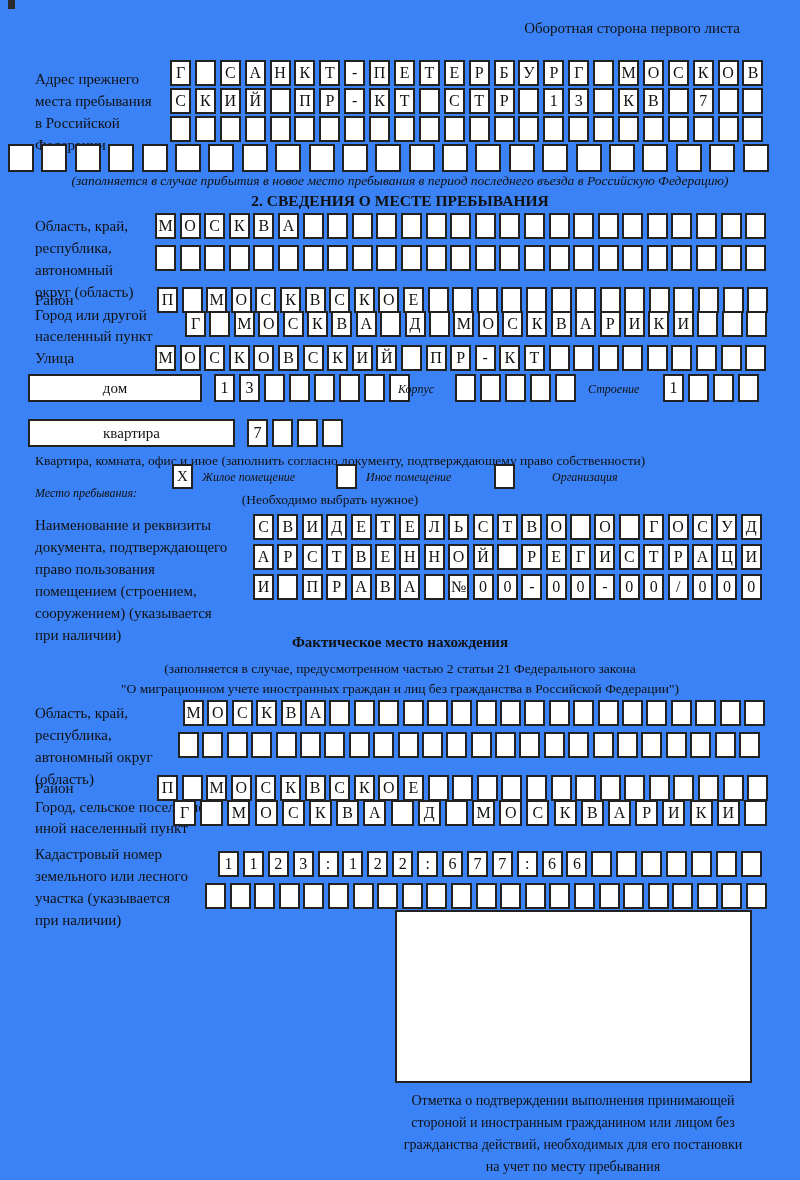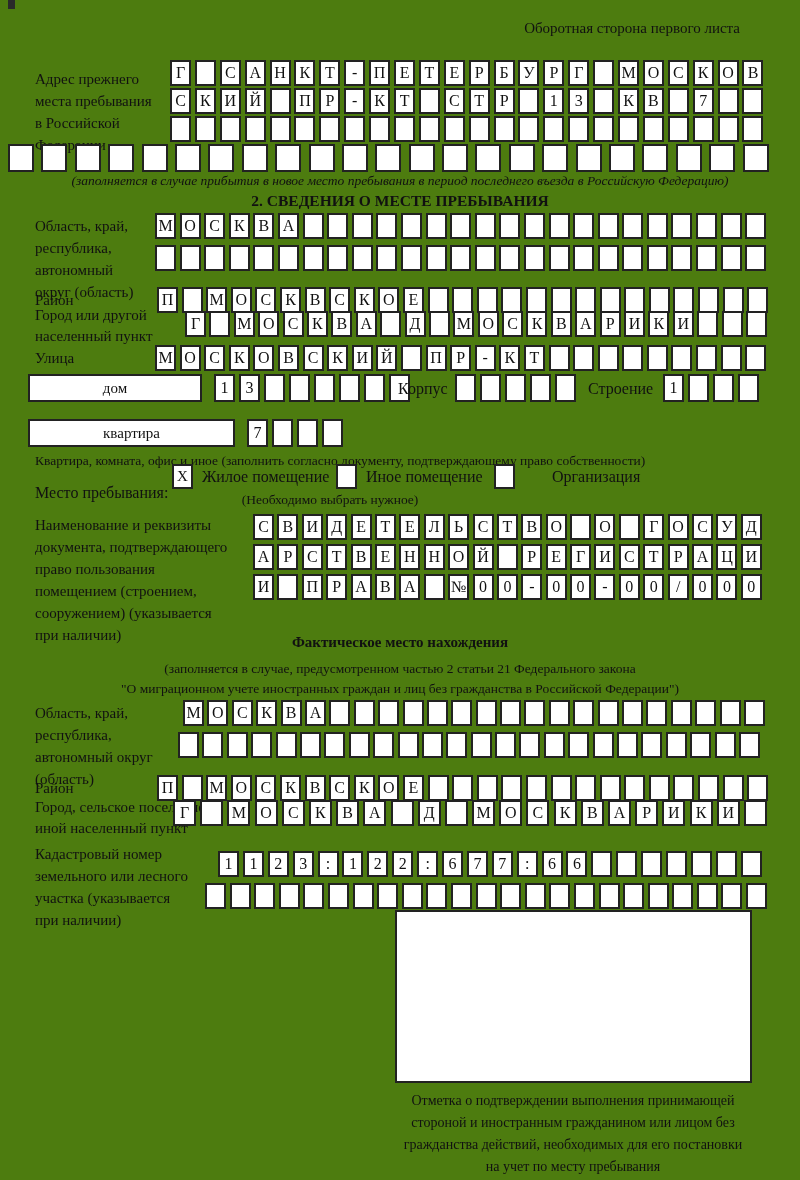--- a/index.html
+++ b/index.html
@@ -1,35 +1,35 @@
 <!DOCTYPE html>
 <html><head>
 <meta charset="utf-8">
 <style>
   html,body{margin:0;padding:0;background:#fff;}
-  .page{position:relative;width:800px;height:1180px;background:#4d7c0f;color:#111;
+  .page{position:relative;width:800px;height:1180px;background:#3b82f6;color:#111;
         font-family:"Liberation Serif","DejaVu Serif",serif;overflow:hidden;}
   .abs{position:absolute;}
   .label{position:absolute;font-size:15px;line-height:22px;white-space:pre-line;}
   .label.lh21{line-height:21px;}
   .note{position:absolute;font-size:13.5px;line-height:18px;}
   .center{left:0;width:800px;text-align:center;}
   .title{position:absolute;font-size:15.5px;font-weight:bold;}
   .row{position:absolute;display:flex;}
   .cell{box-sizing:border-box;flex:0 0 auto;width:21px;height:26px;border:2px solid #222;
         background:#fff;text-align:center;font-size:16px;line-height:21px;overflow:hidden;}
   .g34{gap:3.4px}.g36{gap:3.6px}.g39{gap:3.9px}.g40{gap:4px}.g42{gap:4.2px}.g74{gap:7.4px}
   .big .cell{width:26px;height:28px;line-height:23px;}
   .h28 .cell{height:28px;line-height:23px;}
   .w23 .cell{width:23px;}
   .widebox{position:absolute;box-sizing:border-box;border:2px solid #222;display:flex;
            align-items:center;justify-content:center;font-size:15px;background:#fff;}
   .checkbox{position:absolute;box-sizing:border-box;width:21px;height:25px;border:2px solid #222;
             text-align:center;font-size:15px;line-height:20px;background:#fff;}
-  .inline-label{position:absolute;font-size:16px;line-height:22px;white-space:nowrap;}
+  .inline-label{position:absolute;font-size:12px;line-height:22px;white-space:nowrap;font-style:italic;}
   .stampbox{position:absolute;box-sizing:border-box;border:2px solid #222;background:#fff;}
   .corner{position:absolute;background:#2a2a2a;}
 </style>
 </head>
 <body>
 
 <div class="page">
 
   <div class="corner" style="left:8px;top:0;width:7px;height:9px;"></div>
 

